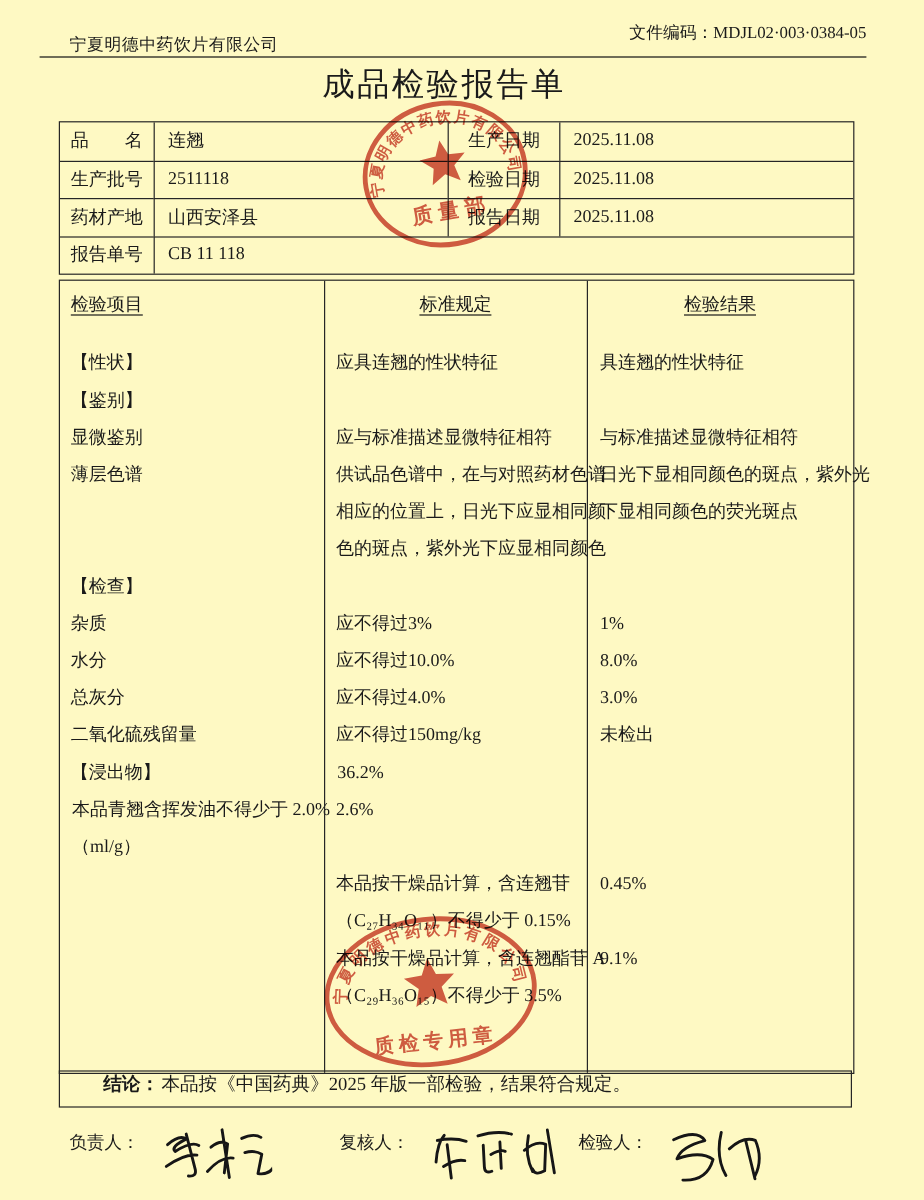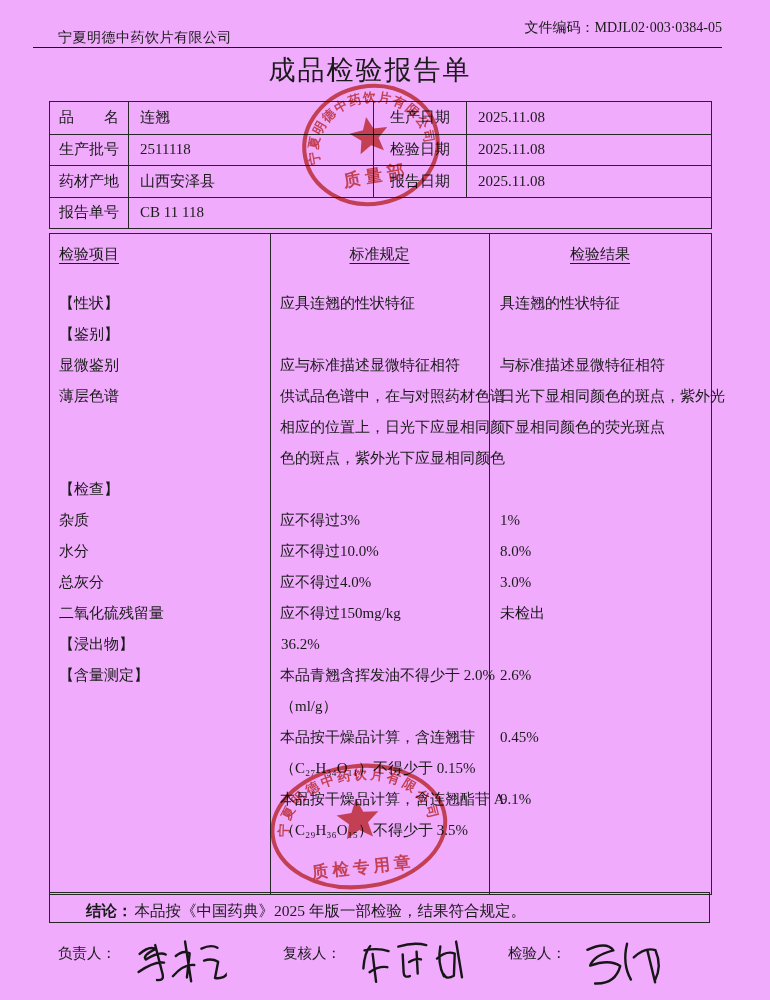--- a/index.html
+++ b/index.html
@@ -1,17 +1,17 @@
 <!DOCTYPE html>
 <html style="--stamp: #c43a2e; --ink: #1a1a1a;"><head>
 <meta charset="utf-8">
 <style>
   :root{ --stamp:#c43a2e; --ink:#1a1a1a; --bd:#262626; }
   html,body{margin:0;padding:0;background:#ffffff;}
-  .page{position:relative;width:770px;height:1000px;background:#f0abfc;overflow:hidden;
+  .page{position:relative;width:770px;height:1000px;background:#fef9c3;overflow:hidden;
         font-family:"Liberation Serif","DejaVu Serif",serif;color:var(--ink);}
   
   .hdr-company{position:absolute;left:58px;top:29px;font-size:14px;letter-spacing:.5px;}
   .hdr-code{position:absolute;right:48px;top:19px;font-size:14px;}
   .hdr-rule{position:absolute;left:33px;top:47px;width:689px;height:0;border-top:1.8px solid #111;}
   .doc-title{position:absolute;left:0;top:52px;width:740px;text-align:center;
              font-size:27px;font-weight:normal;letter-spacing:2px;}
   
   .itable{position:absolute;left:49px;top:101px;width:661px;display:grid;
           grid-template-columns:78px 245px 93px 245px;grid-auto-rows:31.5px;
@@ -35,26 +35,26 @@
   .hc2{width:222px;text-align:center;}
   .mbody{padding-top:8px;}
   .trow{display:flex;}
   .tcell{box-sizing:border-box;}
   .tc0{width:220px;padding-left:9px;}
   .tc1{width:219px;padding-left:10px;}
   .tc2{width:222px;padding-left:11px;}
   .tline{line-height:31px;height:31px;white-space:nowrap;}
   
   .concl{position:absolute;left:49px;top:892px;width:661px;height:31px;
-         border:1.6px solid var(--bd);box-sizing:border-box;display:flex;align-items:flex-end;
+         border:1.6px solid var(--bd);box-sizing:border-box;display:flex;align-items:flex-start;
          padding-left:36px;font-size:15.5px;}
   .concl b{margin-right:2px;}
   
   .sig-group{position:absolute;top:938px;display:flex;align-items:flex-start;font-size:14.5px;}
-  .sg1{left:58px;} .sg2{left:283px;} .sg3{left:508px;}
+  .sg1{left:58px;} .sg2{left:283px;} .sg3{left:482px;}
   .sig-label{line-height:30px;}
   .sig-svg{margin-left:10px;margin-top:-4px;transform:rotate(-3deg);}
   .sig-svg path{fill:none;stroke:#161616;stroke-width:2.4;stroke-linecap:round;stroke-linejoin:round;}
   
   .stamp{position:absolute;opacity:.82;mix-blend-mode:multiply;pointer-events:none;}
   .stamp text{fill:var(--stamp);font-family:"Liberation Serif","DejaVu Serif",serif;font-weight:bold;}
   .stamp-top{left:289px;top:74px;transform:rotate(-10deg);}
   .stamp-bottom{left:263px;top:760px;transform:rotate(-6deg);}
 </style>
 </head>
@@ -190,23 +190,20 @@
         </div>
         <div class="trow">
           <div class="tcell tc0">
             <div class="tline">【浸出物】</div>
           </div>
           <div class="tcell tc2">
             <div class="tline">36.2%</div>
           </div>
         </div>
         <div class="trow">
-          <div class="tcell tc0">
-            <div class="tline">【含量测定】</div>
-          </div>
           <div class="tcell tc1">
             <div class="tline">本品青翘含挥发油不得少于 2.0%</div>
             <div class="tline">（ml/g）</div>
           </div>
           <div class="tcell tc2">
             <div class="tline">2.6%</div>
           </div>
         </div>
         <div class="trow">
           <div class="tcell tc0"></div>

